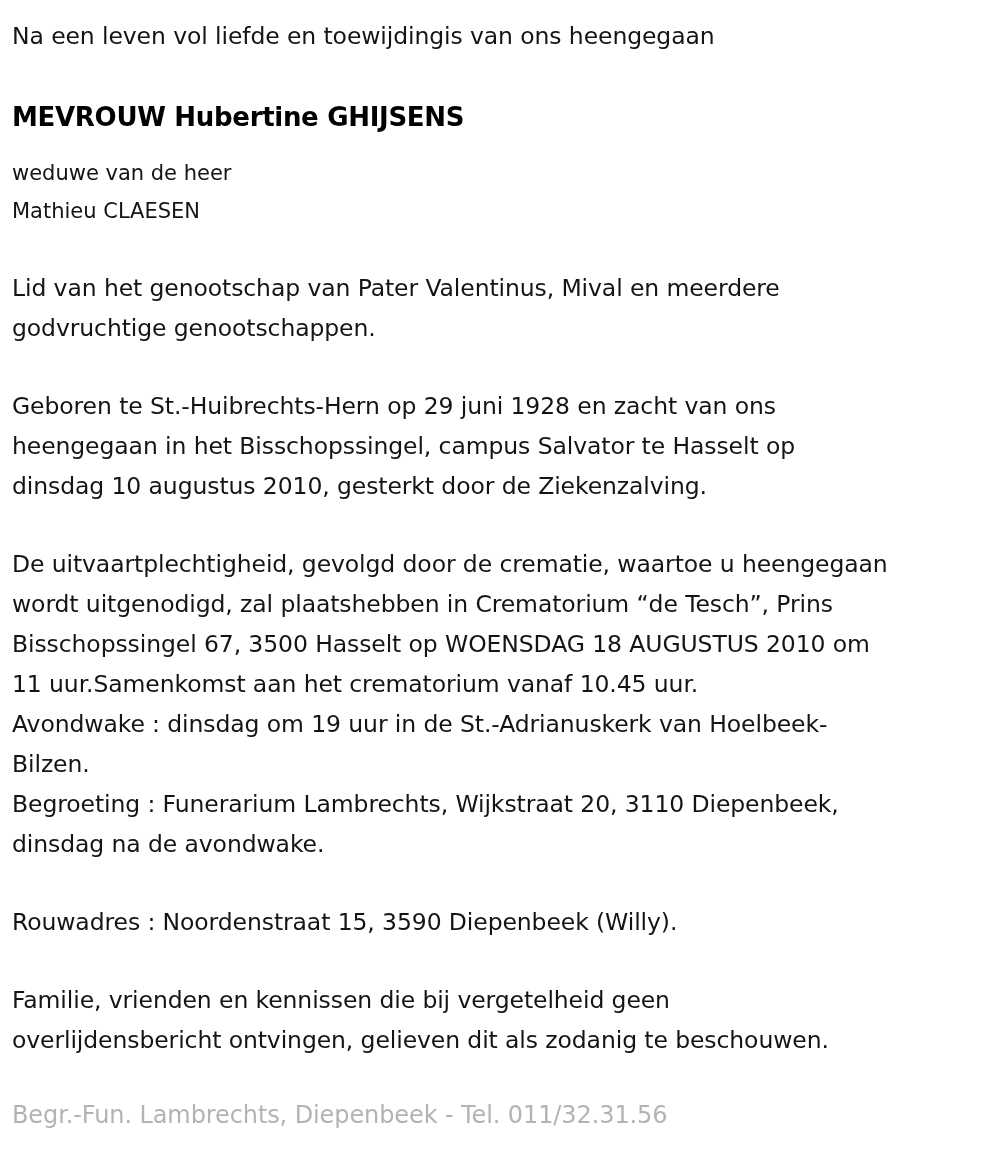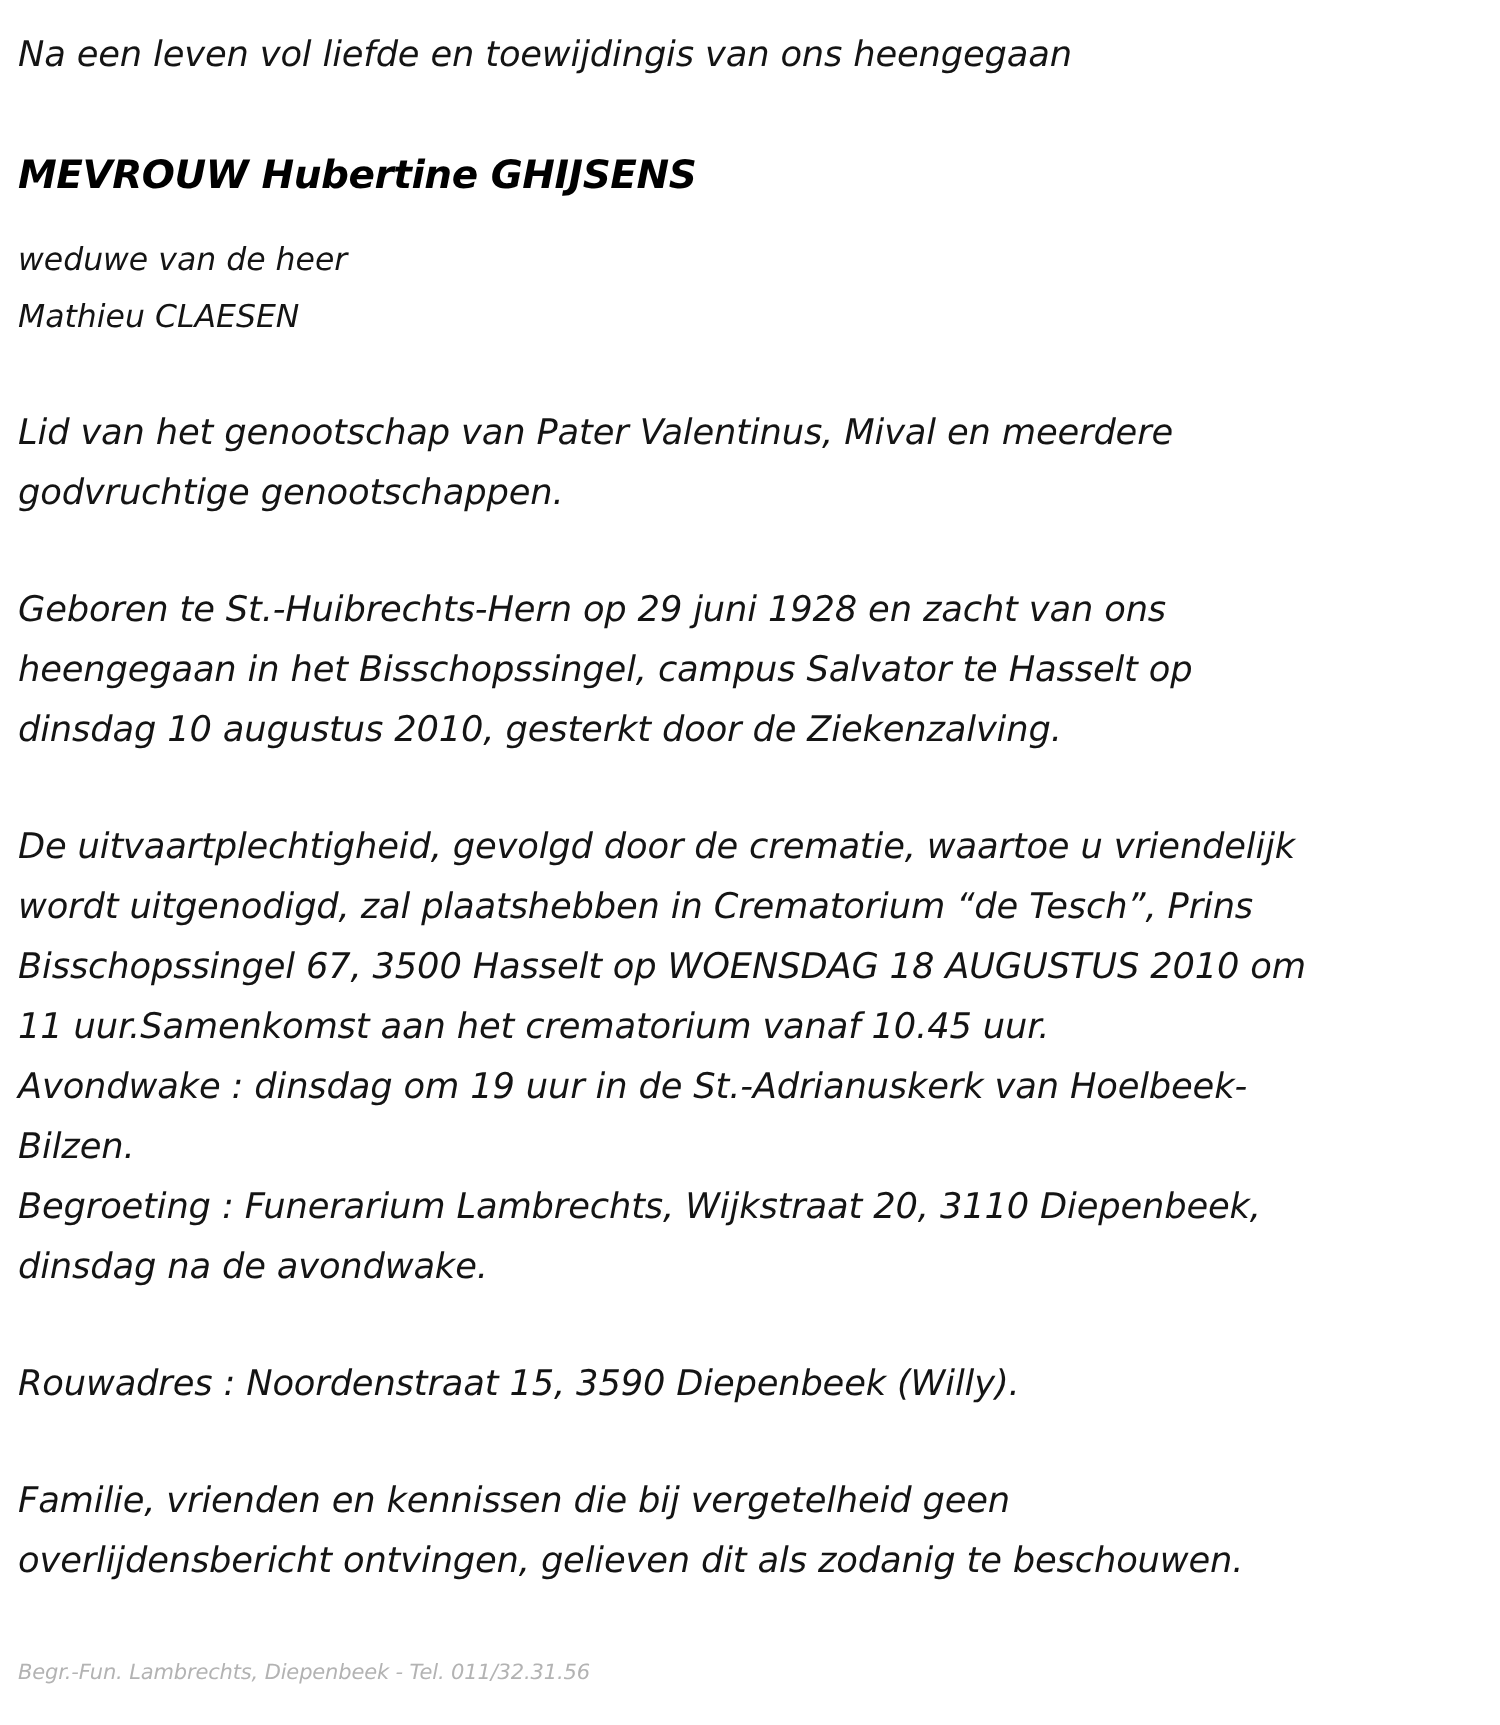--- a/index.html
+++ b/index.html
@@ -16,21 +16,20 @@
     color: #111111;
     -webkit-font-smoothing: antialiased;
   }
   .page {
     position: relative;
     width: 1000px;
     height: 1150px;
     box-sizing: border-box;
     padding: 12px 18px 0 12px;
     background: #ffffff;
-    font-style: italic;
   }
   .notice {
     display: block;
   }
   
   .para {
     font-size: 23.5px;
     line-height: 40px;
     color: #141414;
     letter-spacing: -0.1px;
@@ -59,21 +58,21 @@
     margin: 0;
     font-weight: 400;
   }
   .block {
     margin: 0;
   }
   .line {
     display: block;
   }
   .footer-credit {
-    font-size: 14px;
+    font-size: 24px;
     line-height: 34px;
     color: #b3b3b3;
     font-weight: 400;
     margin: 0;
     letter-spacing: -0.1px;
   }
 </style>
 </head>
 <body>
 
@@ -103,21 +102,21 @@
 
     <div class="block">
       <span class="para line">Geboren te St.-Huibrechts-Hern op 29 juni 1928 en zacht van ons</span>
       <span class="para line">heengegaan in het Bisschopssingel, campus Salvator te Hasselt op</span>
       <span class="para line">dinsdag 10 augustus 2010, gesterkt door de Ziekenzalving.</span>
     </div>
 
     <div class="spacer-md"></div>
 
     <div class="block">
-      <span class="para line">De uitvaartplechtigheid, gevolgd door de crematie, waartoe u vriendelijk</span>
+      <span class="para line">De uitvaartplechtigheid, gevolgd door de crematie, waartoe u heengegaan</span>
       <span class="para line">wordt uitgenodigd, zal plaatshebben in Crematorium “de Tesch”, Prins</span>
       <span class="para line">Bisschopssingel 67, 3500 Hasselt op WOENSDAG 18 AUGUSTUS 2010 om</span>
       <span class="para line">11 uur.Samenkomst aan het crematorium vanaf 10.45 uur.</span>
       <span class="para line">Avondwake : dinsdag om 19 uur in de St.-Adrianuskerk van Hoelbeek-</span>
       <span class="para line">Bilzen.</span>
       <span class="para line">Begroeting : Funerarium Lambrechts, Wijkstraat 20, 3110 Diepenbeek,</span>
       <span class="para line">dinsdag na de avondwake.</span>
     </div>
 
     <div class="spacer-md"></div>

